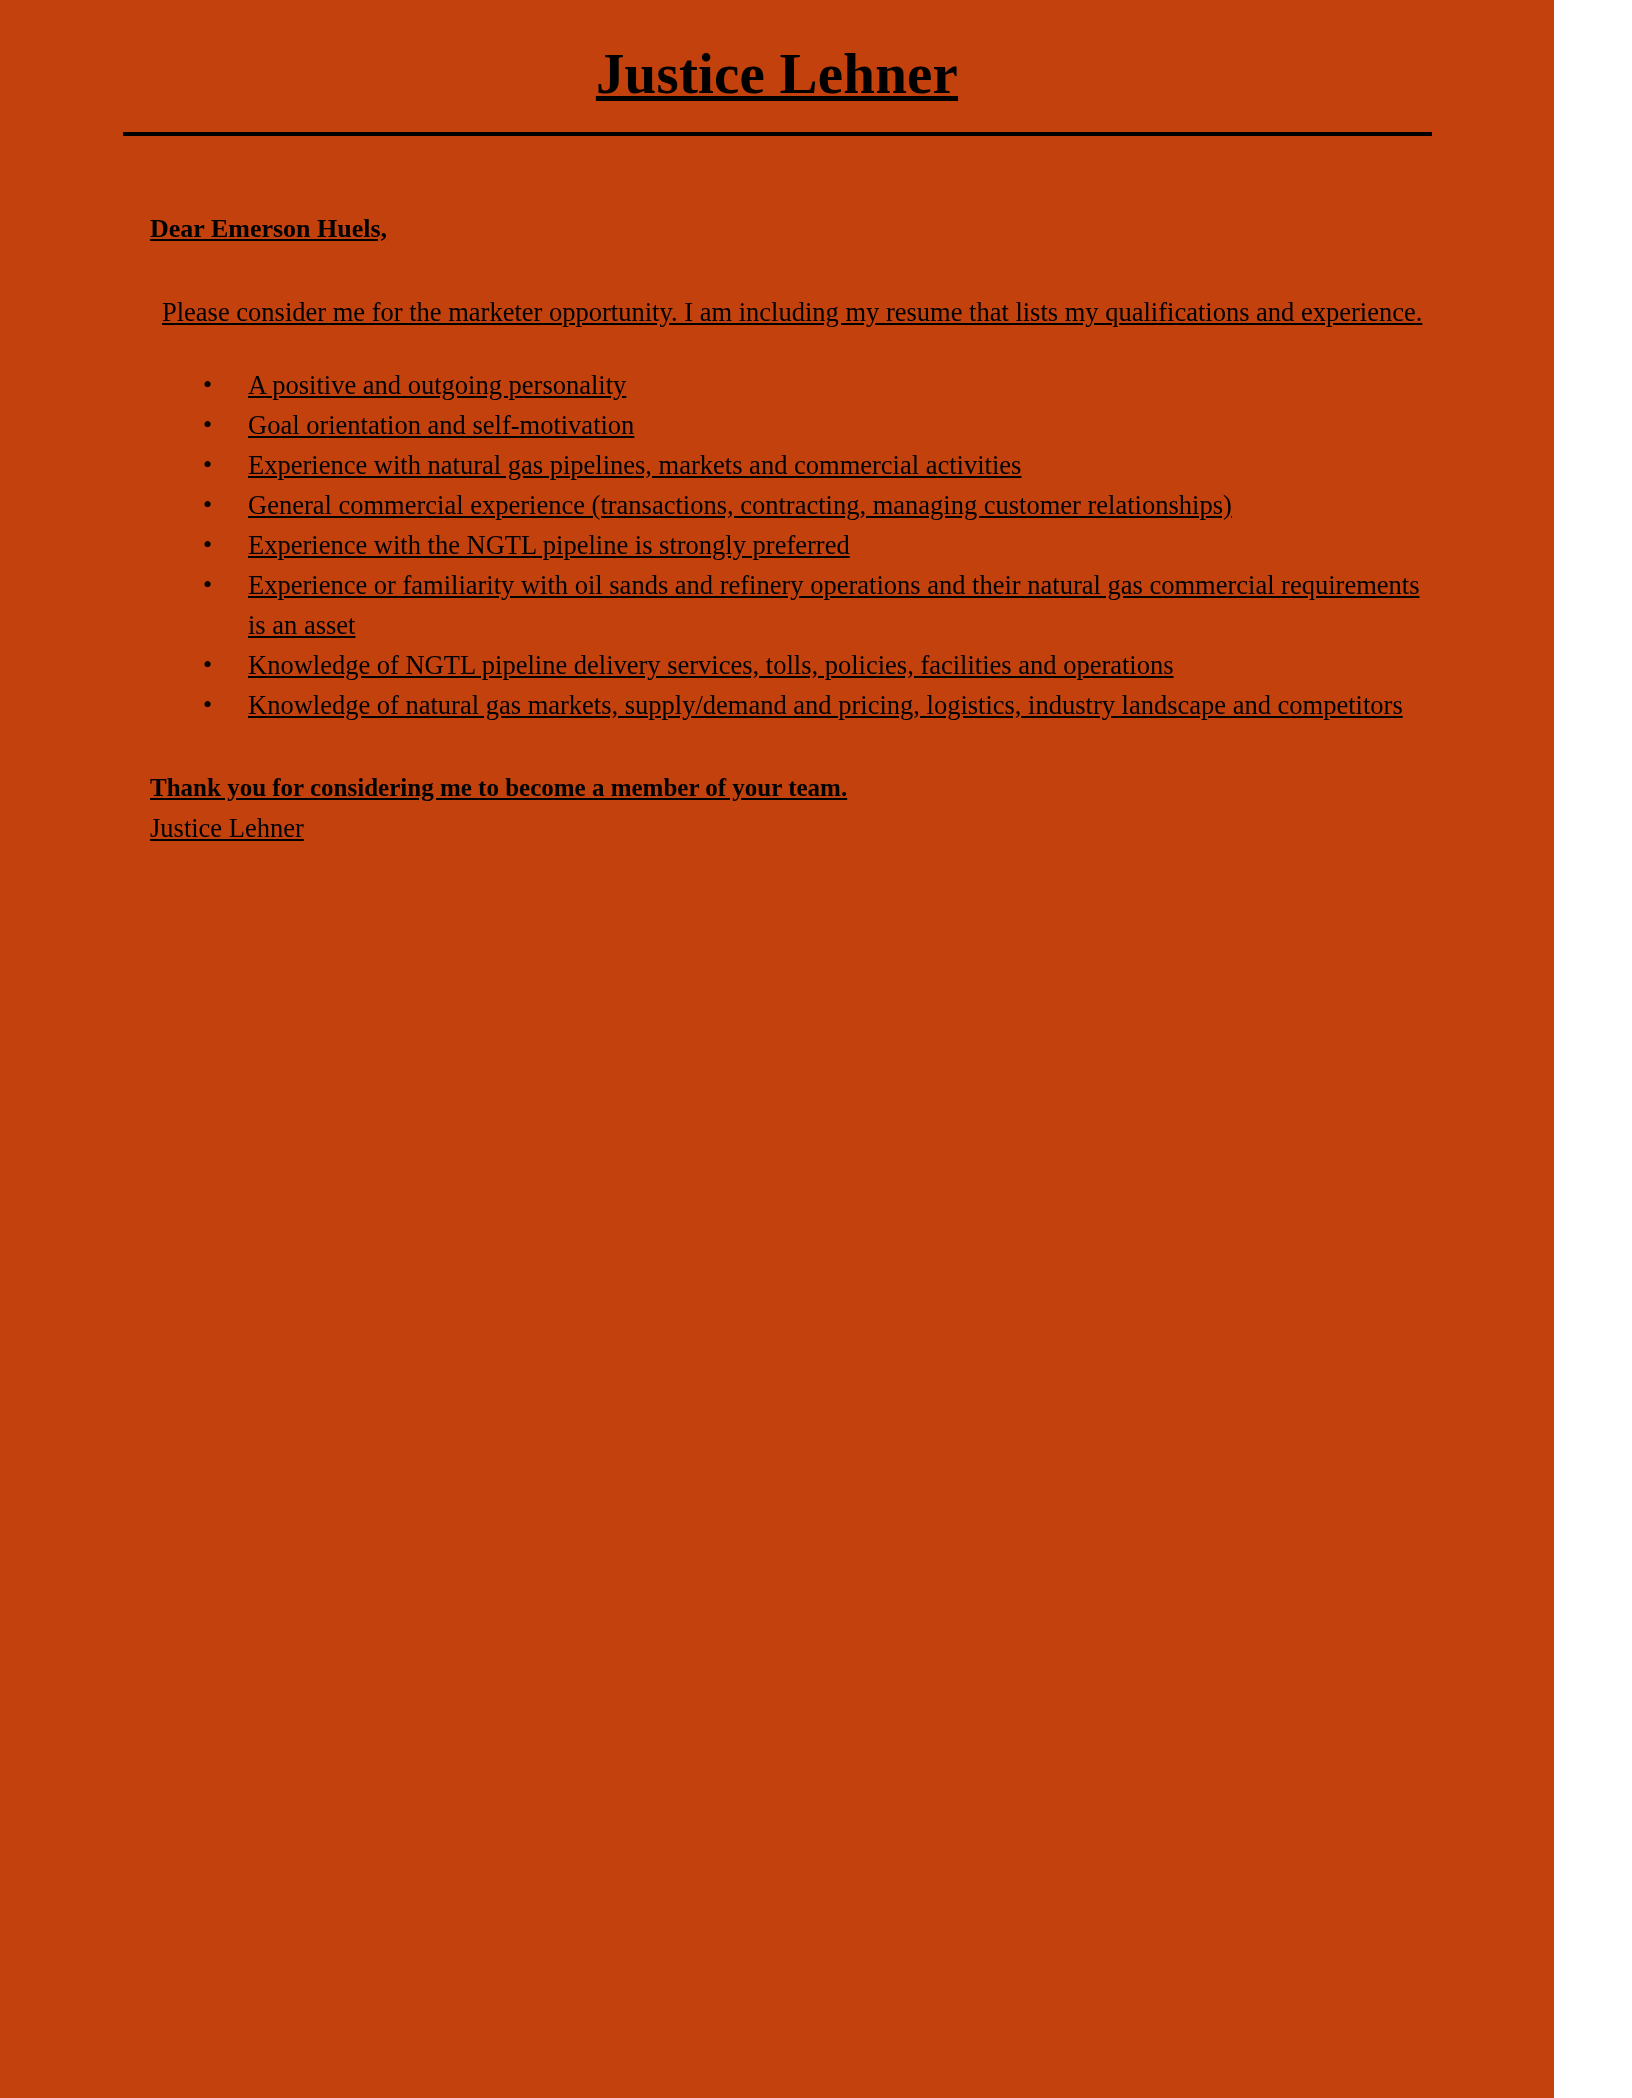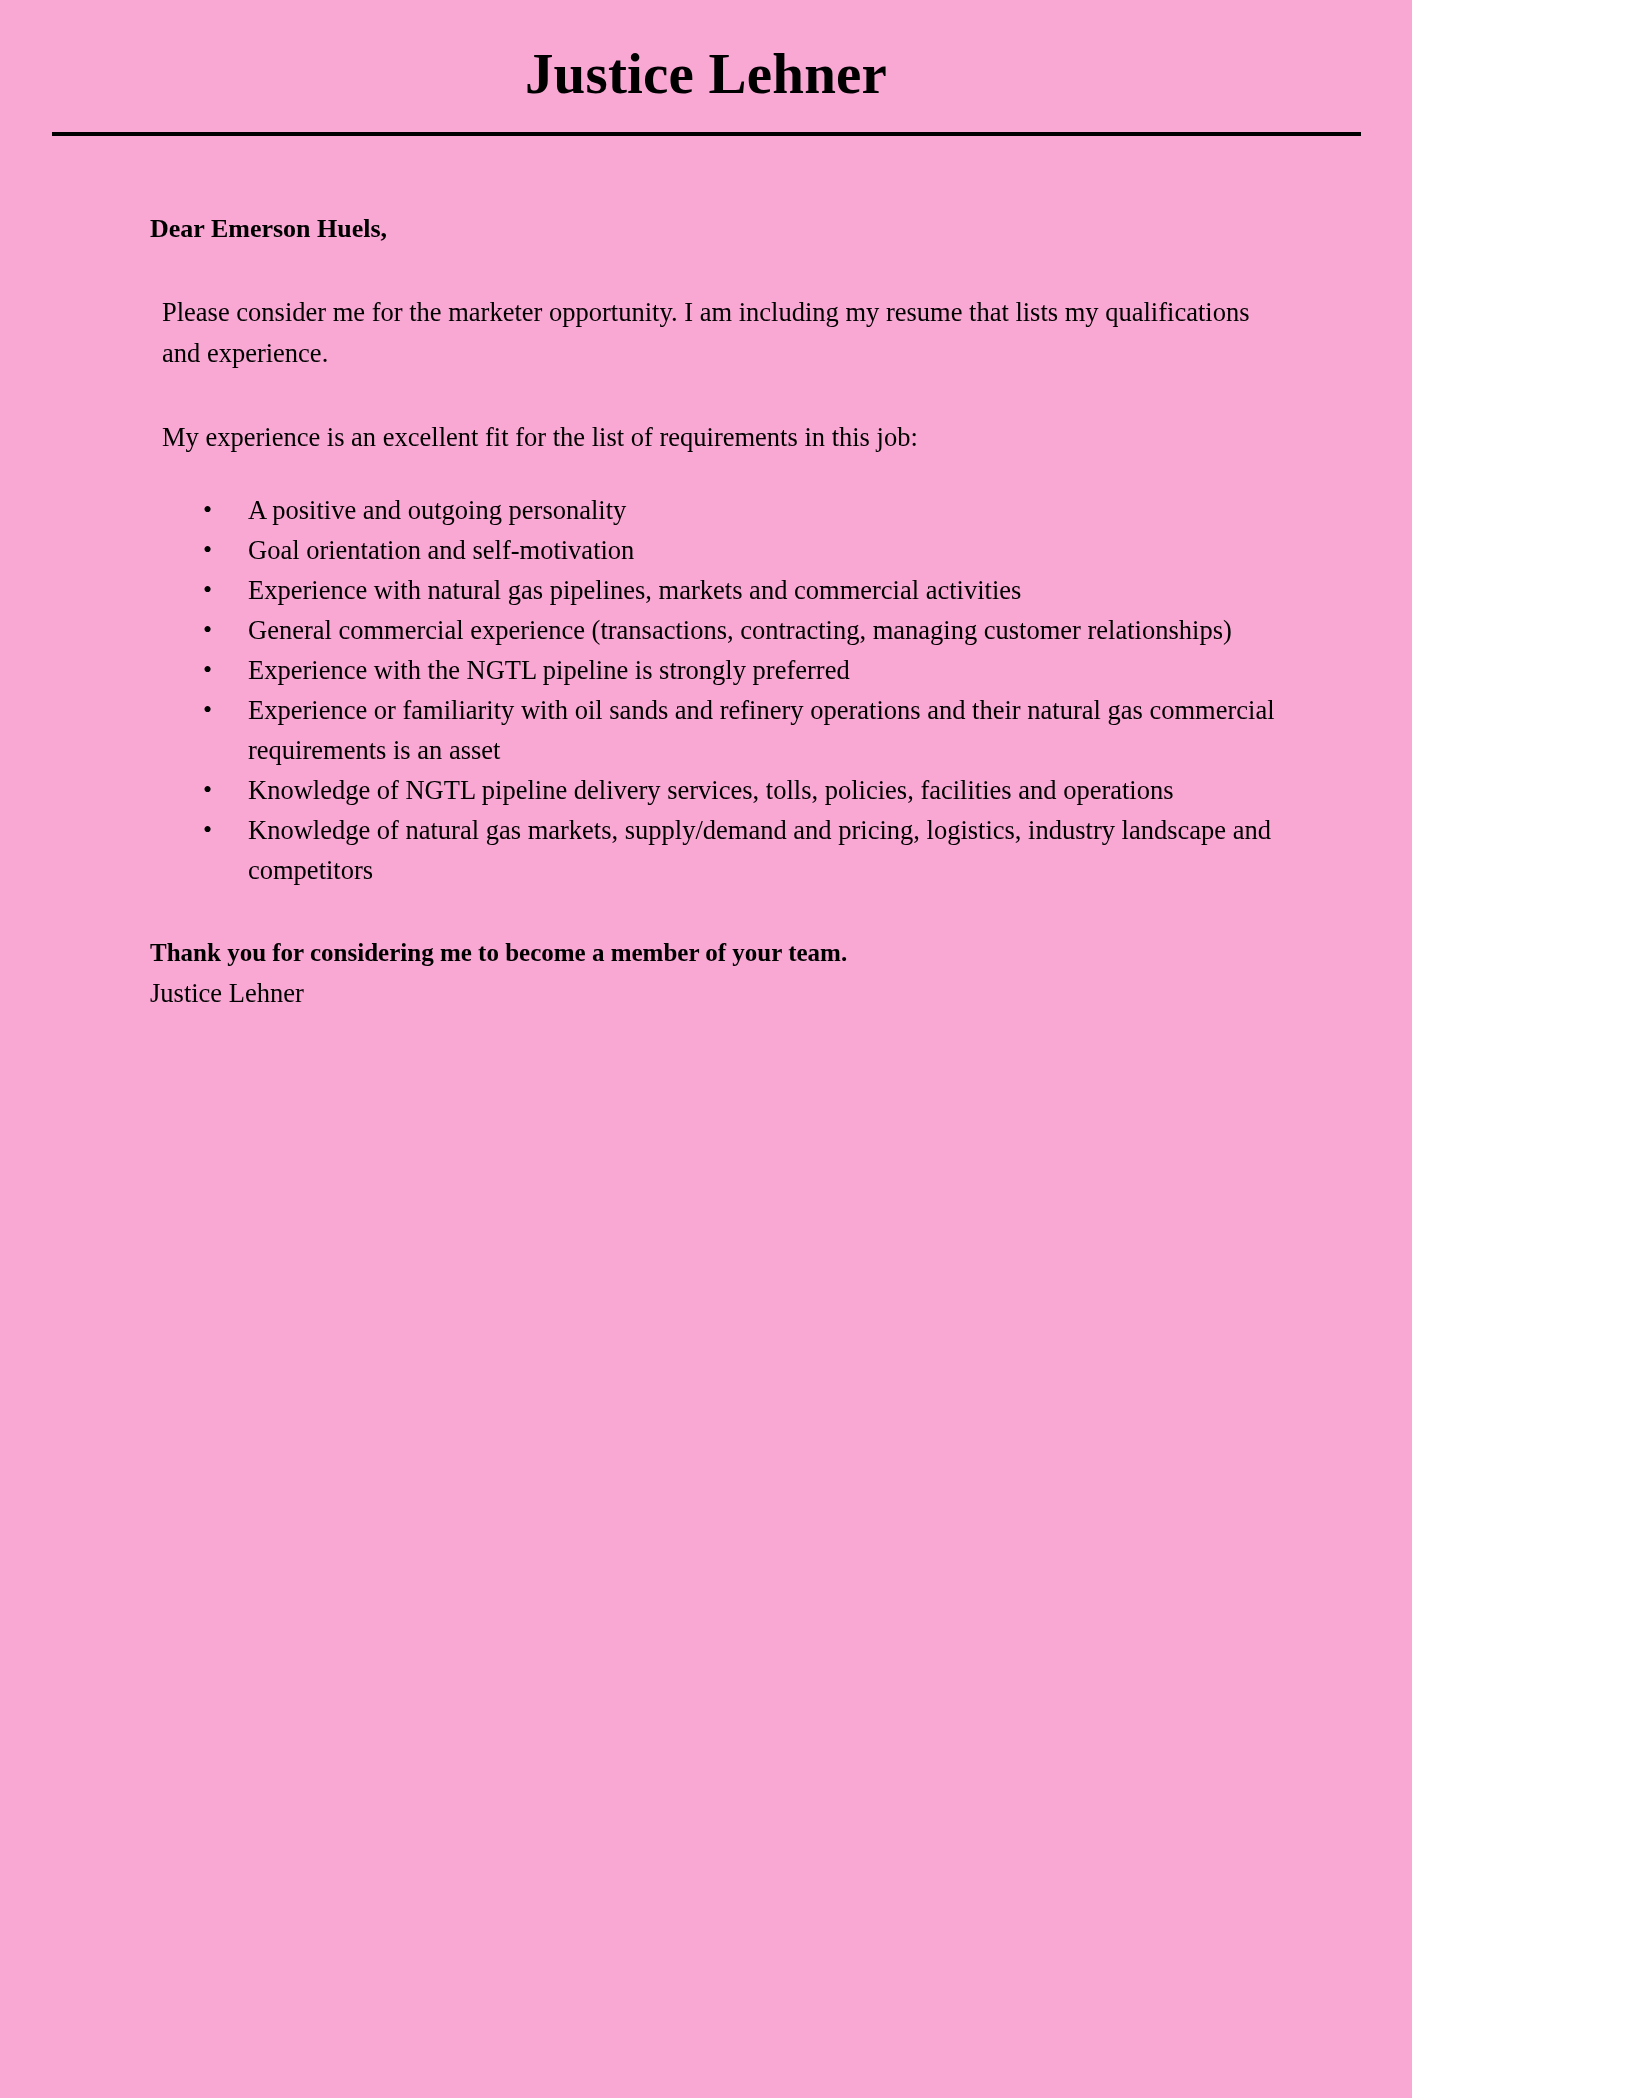--- a/index.html
+++ b/index.html
@@ -11,25 +11,26 @@
   body {
     width: 1632px;
     height: 2098px;
     font-family: "Liberation Serif", "DejaVu Serif", serif;
     color: #000000;
     -webkit-font-smoothing: antialiased;
   }
 
   .page {
     position: relative;
-    width: 1412px;
+    width: 1554px;
     height: 2098px;
-    background: #f9a8d4;
+    background: #c2410c;
     box-sizing: border-box;
     overflow: hidden;
+    text-decoration: underline;
   }
 
   
   .letterhead {
     padding-top: 42px;
   }
 
   .sender-name {
     text-align: center;
     font-size: 57px;
@@ -127,21 +128,20 @@
     <div class="header-rule"></div>
   </header>
 
   <main class="letter-body">
 
     <p class="salutation">Dear Emerson Huels,</p>
 
     <p class="para">Please consider me for the marketer opportunity. I am including my resume that lists my qualifications and experience.</p>
 
 
-    <p class="para">My experience is an excellent fit for the list of requirements in this job:</p>
 
     <ul class="req-list">
         <li class="req-item"><span class="bullet-marker">•</span><span class="req-text">A positive and outgoing personality</span></li>
         <li class="req-item"><span class="bullet-marker">•</span><span class="req-text">Goal orientation and self-motivation</span></li>
         <li class="req-item"><span class="bullet-marker">•</span><span class="req-text">Experience with natural gas pipelines, markets and commercial activities</span></li>
         <li class="req-item"><span class="bullet-marker">•</span><span class="req-text">General commercial experience (transactions, contracting, managing customer relationships)</span></li>
         <li class="req-item"><span class="bullet-marker">•</span><span class="req-text">Experience with the NGTL pipeline is strongly preferred</span></li>
         <li class="req-item"><span class="bullet-marker">•</span><span class="req-text">Experience or familiarity with oil sands and refinery operations and their natural gas commercial requirements is an asset</span></li>
         <li class="req-item"><span class="bullet-marker">•</span><span class="req-text">Knowledge of NGTL pipeline delivery services, tolls, policies, facilities and operations</span></li>
         <li class="req-item"><span class="bullet-marker">•</span><span class="req-text">Knowledge of natural gas markets, supply/demand and pricing, logistics, industry landscape and competitors</span></li>

